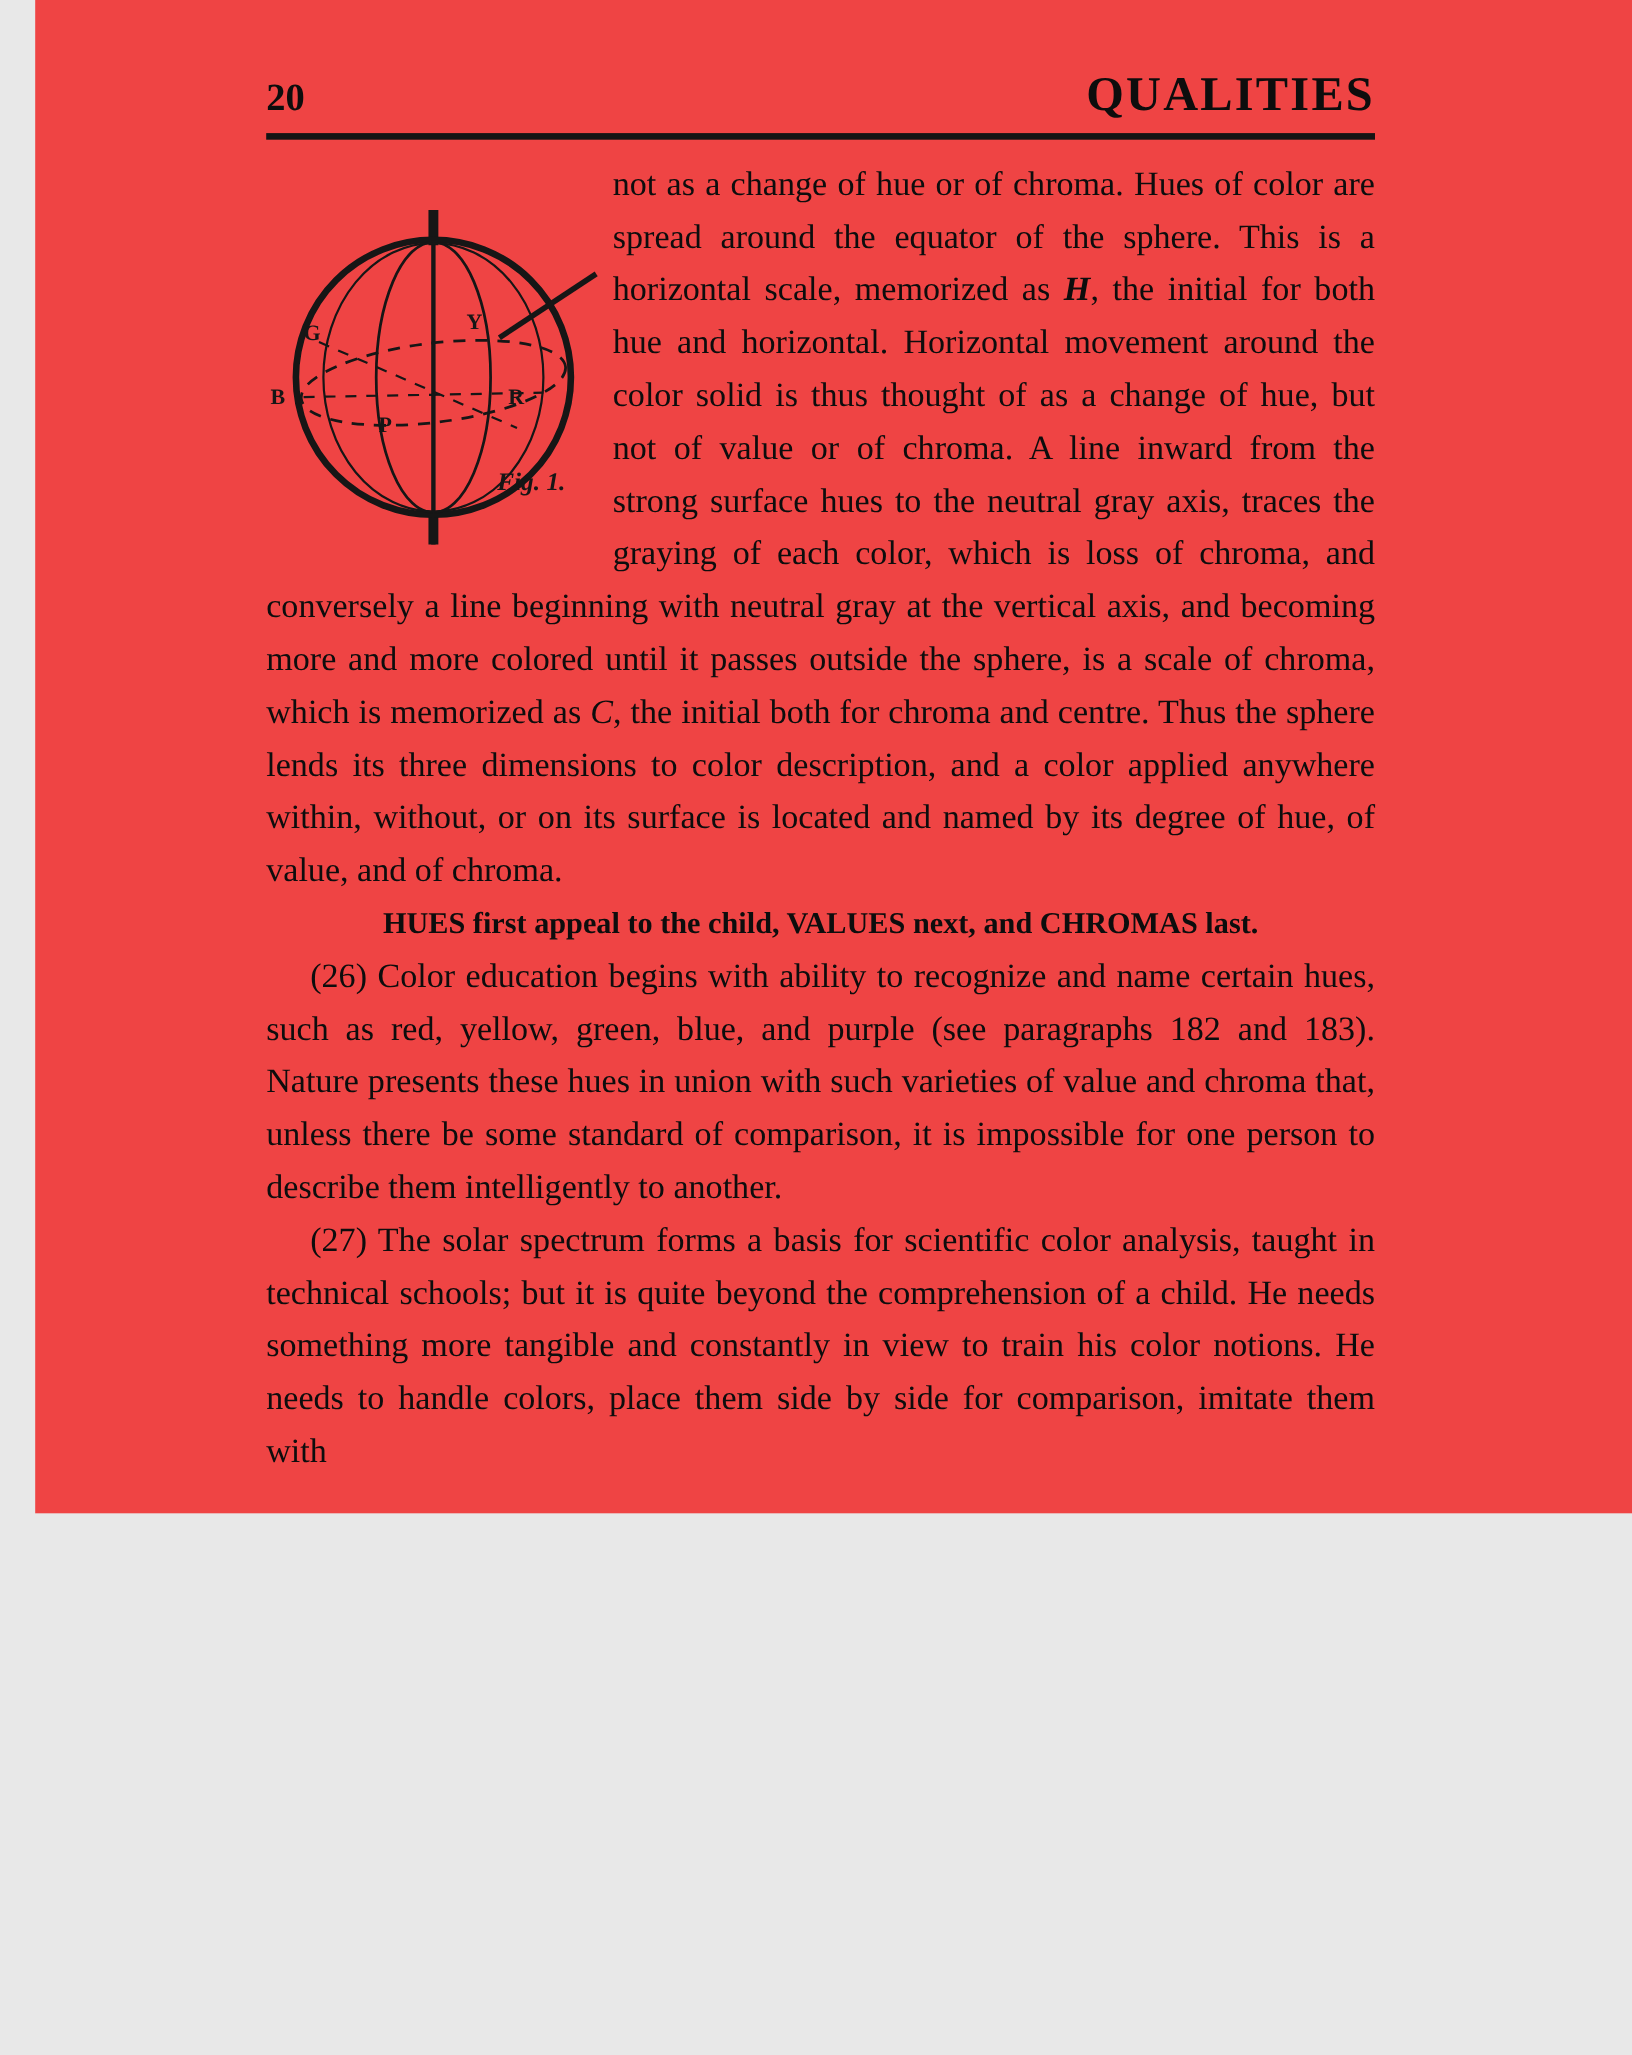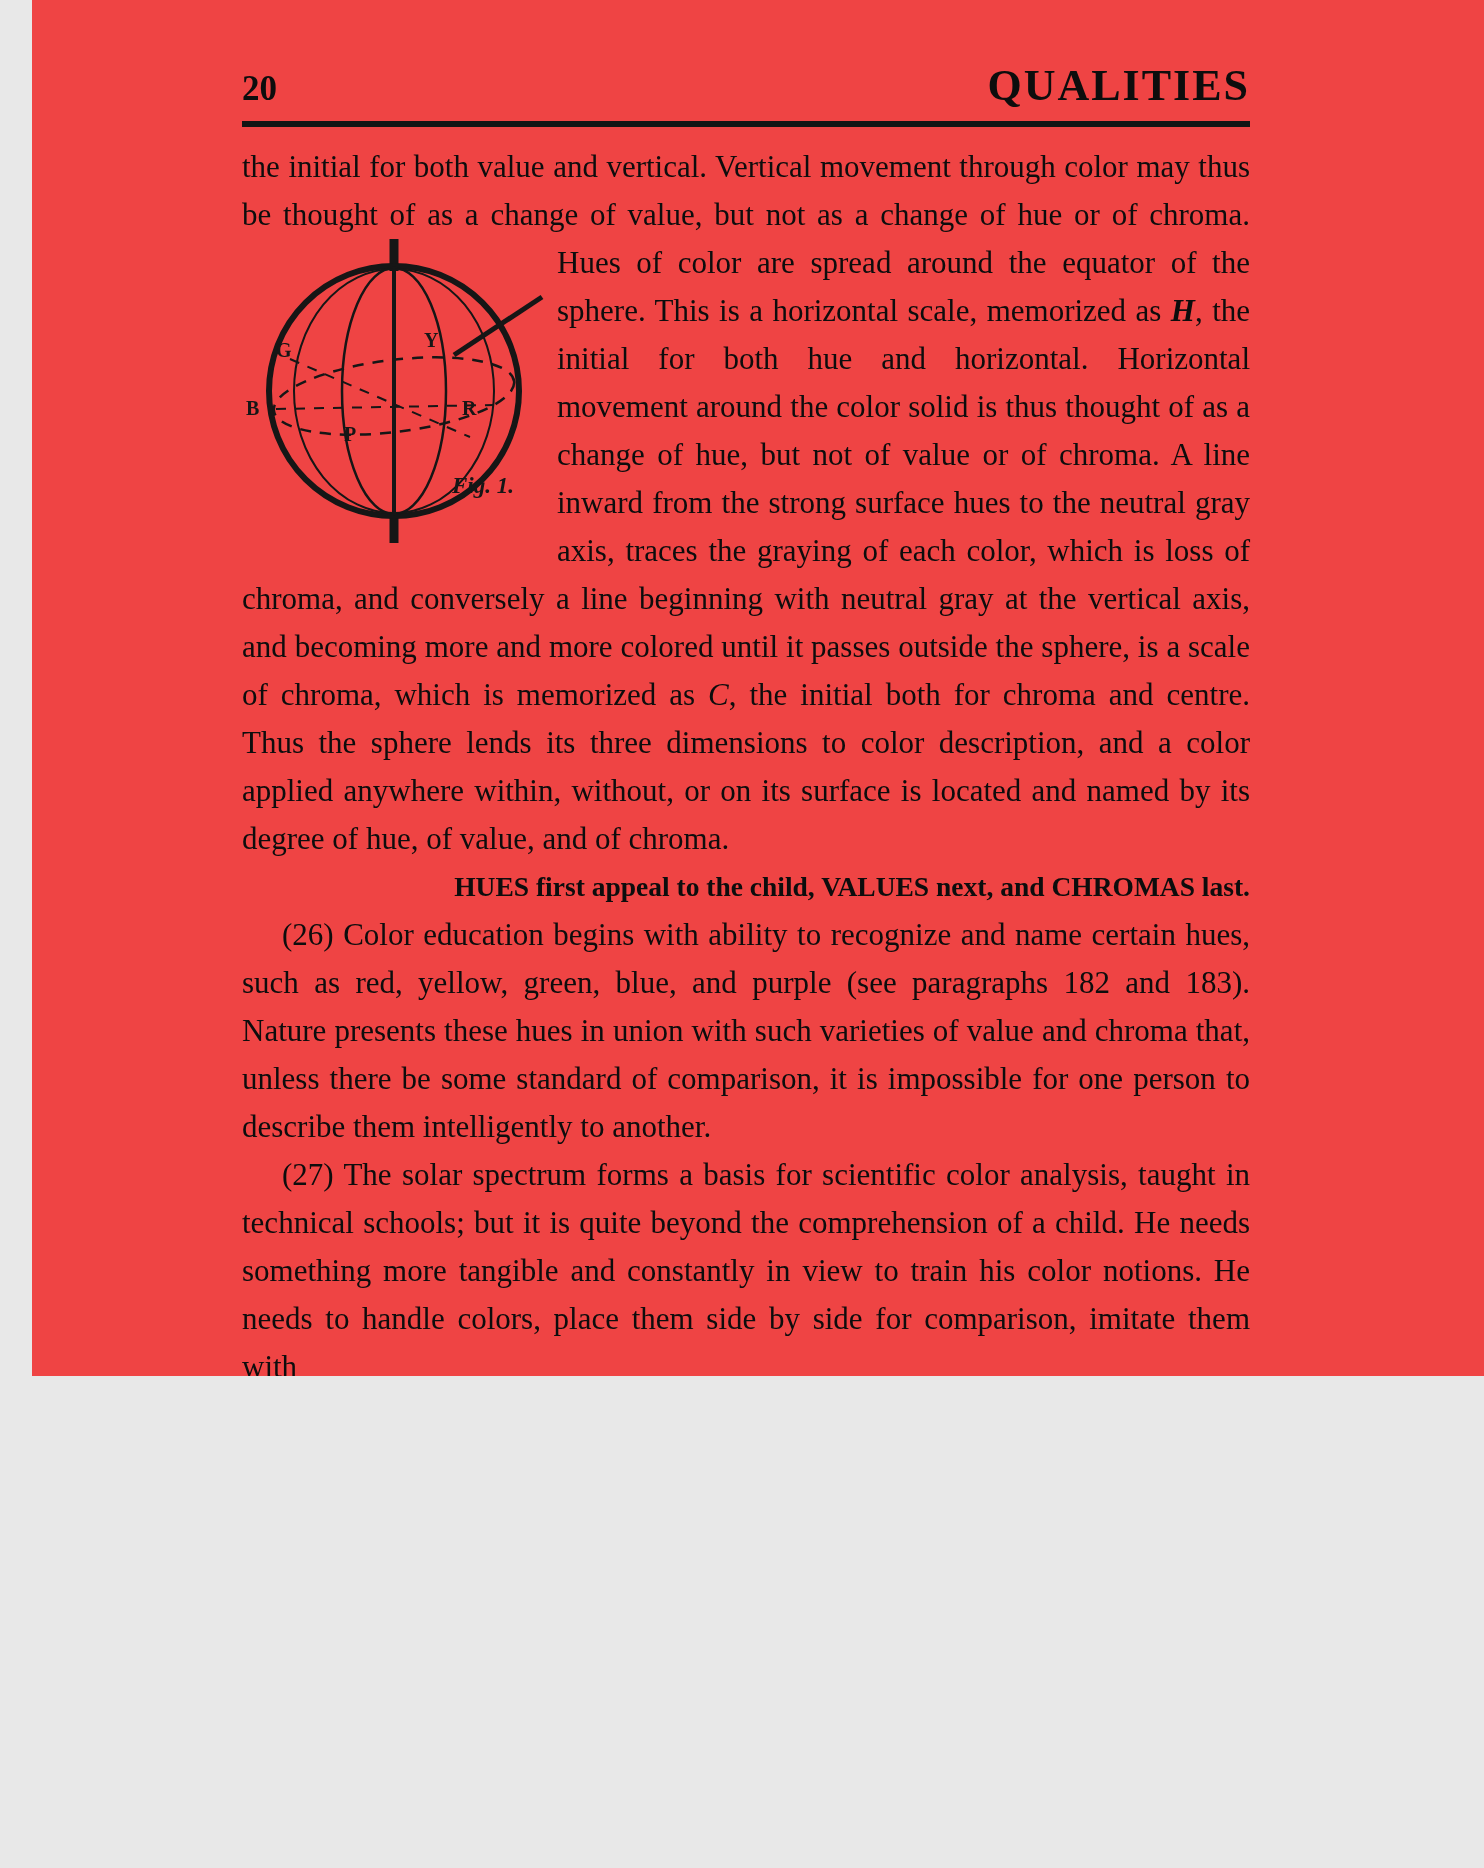--- a/index.html
+++ b/index.html
@@ -40,21 +40,21 @@
     text-align: justify;
   }
   .body-text p { margin: 0; }
   .para-indent { text-indent: 40px; }
   .var-h { font-style: italic; font-weight: bold; }
   .var-c { font-style: italic; }
   .hues-line {
     font-weight: bold;
     font-size: 27.5px;
     line-height: 48px;
-    text-align: right;
+    text-align: center;
   }
   .figure-float {
     float: left;
     width: 305px;
     height: 380px;
     margin-right: 10px;
     shape-outside: inset(0);
   }
   .figure-float svg { display: block; }
   .sphere-stroke { stroke: #161616; fill: none; }
@@ -79,21 +79,21 @@
   <div class="content">
 
     <div class="header-row">
       <span class="page-number">20</span>
       <span class="running-header">QUALITIES</span>
     </div>
     <div class="header-rule"></div>
 
     <div class="body-text">
 
-      <p><span>the initial for both value and vertical.  Vertical movement through color may thus be thought of as a change of value, but </span><span class="figure-float">
+      <p><span class="figure-float">
             <svg width="305" height="378" viewBox="0 0 305 378">
 
           <line x1="152" y1="50" x2="152" y2="352" class="sphere-stroke" stroke-width="4"></line>
           <line x1="152" y1="48" x2="152" y2="80" class="sphere-stroke" stroke-width="9"></line>
           <line x1="152" y1="322" x2="152" y2="352" class="sphere-stroke" stroke-width="9"></line>
 
           <circle cx="152" cy="200" r="125" class="sphere-stroke" stroke-width="6"></circle>
 
           <ellipse cx="152" cy="200" rx="52" ry="123" class="sphere-stroke" stroke-width="2.5"></ellipse>
           <ellipse cx="152" cy="200" rx="100" ry="122" class="sphere-stroke" stroke-width="2"></ellipse>

